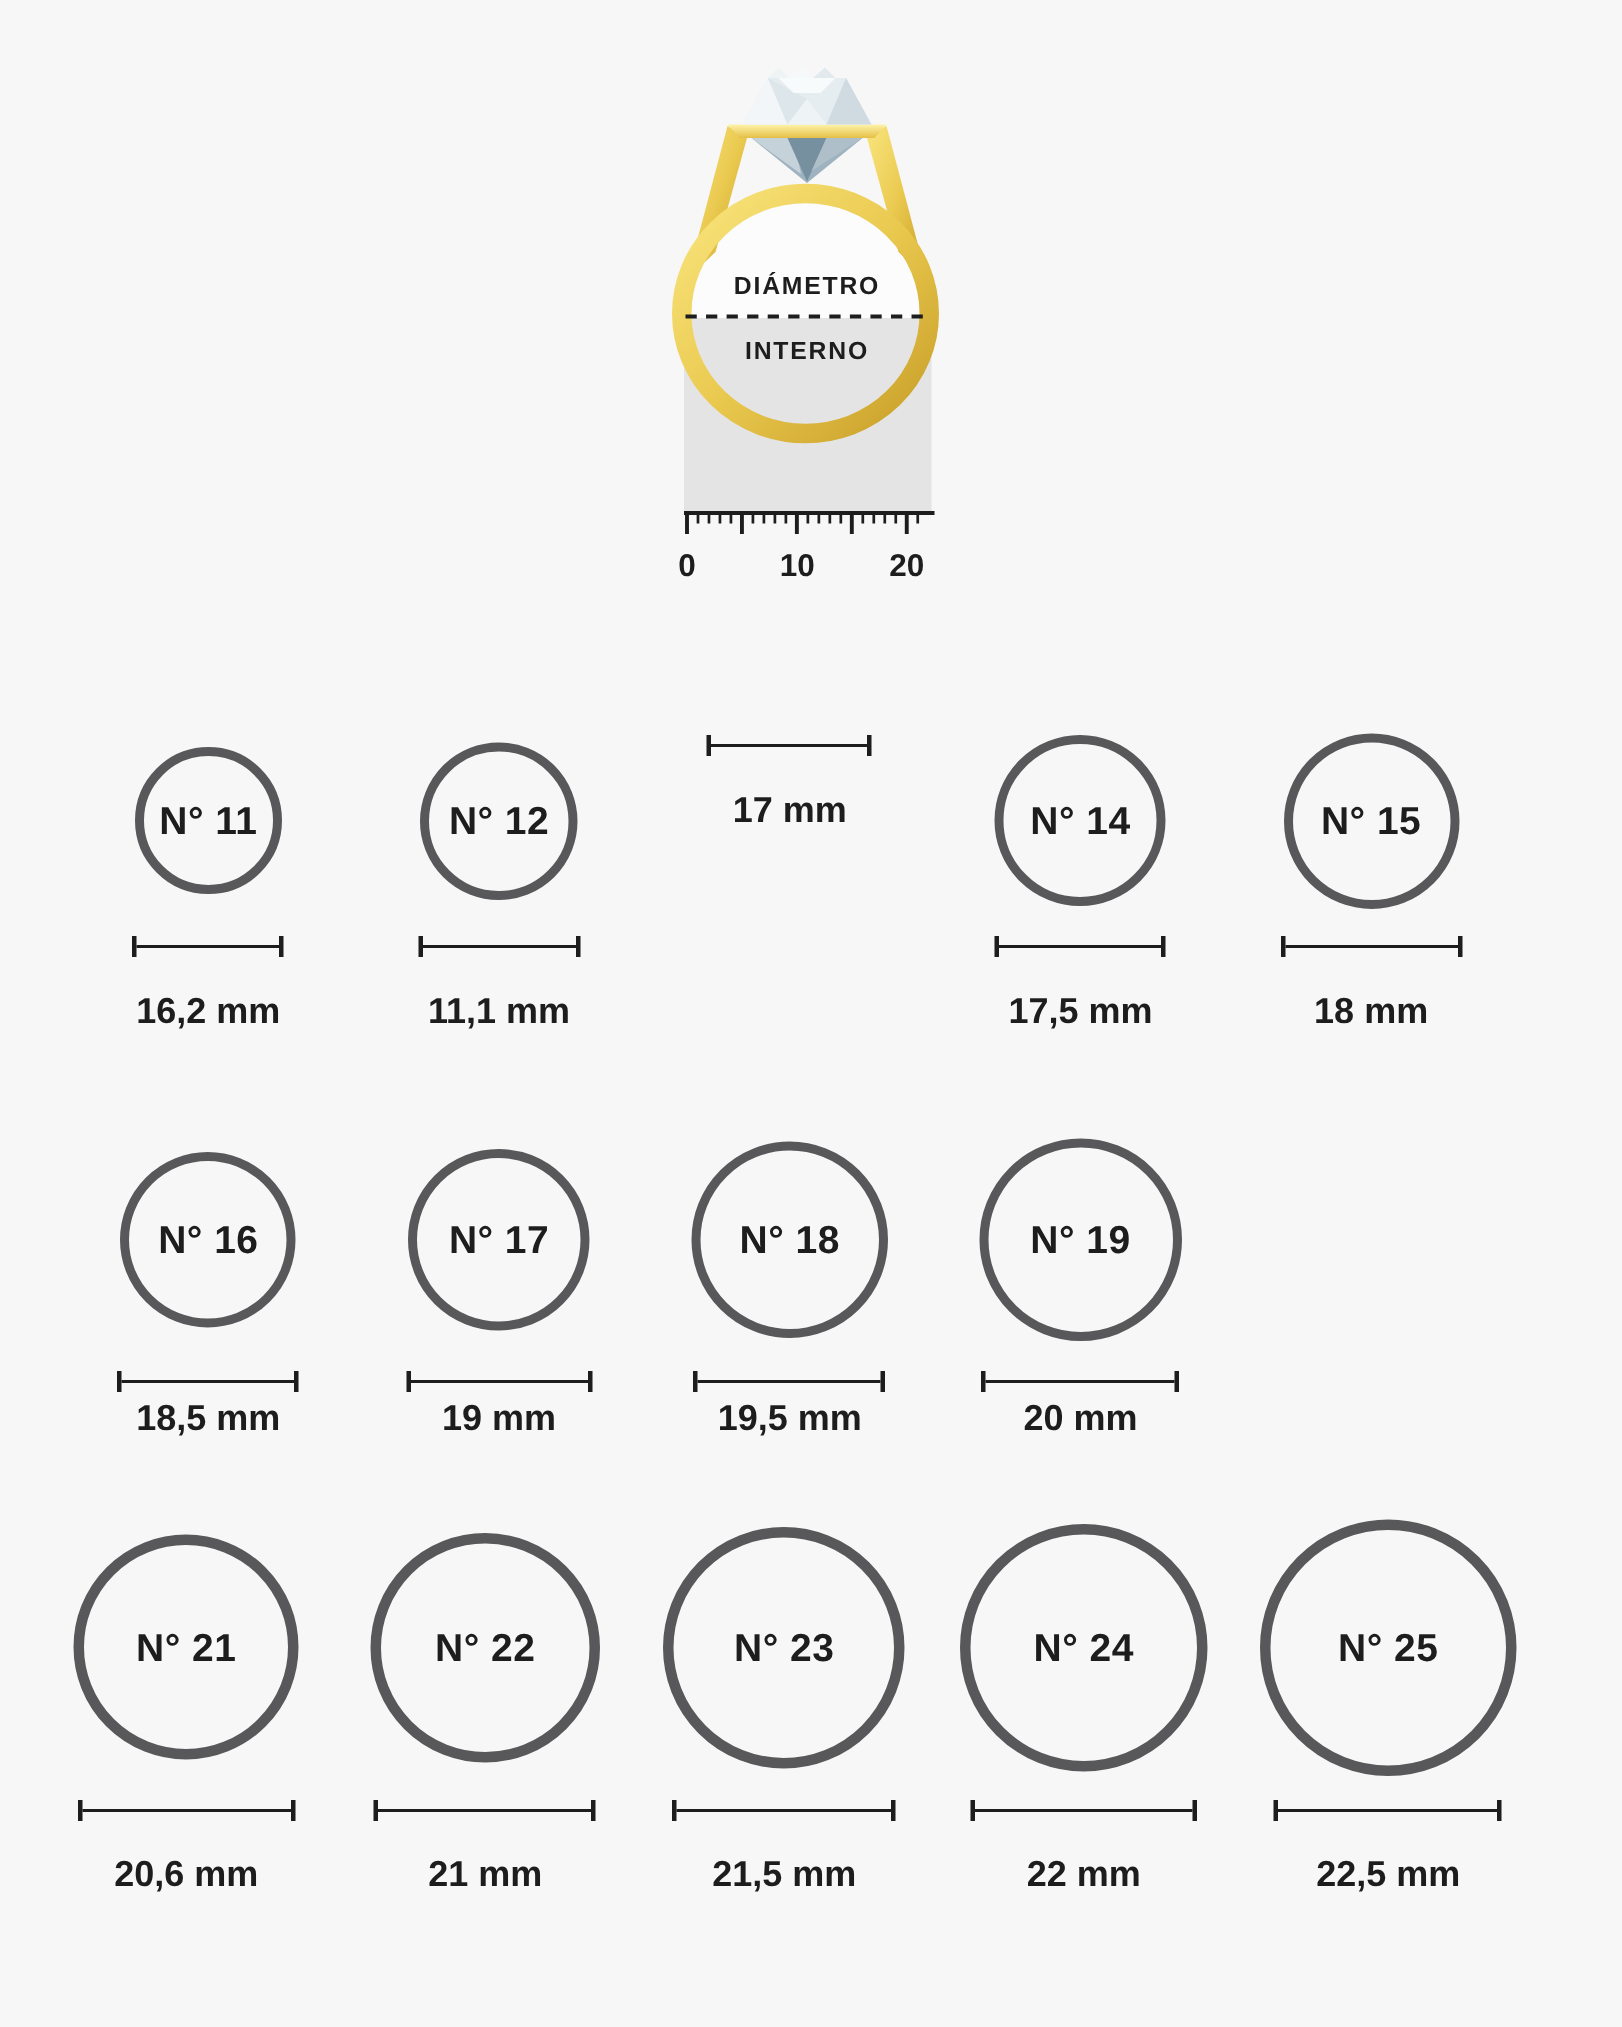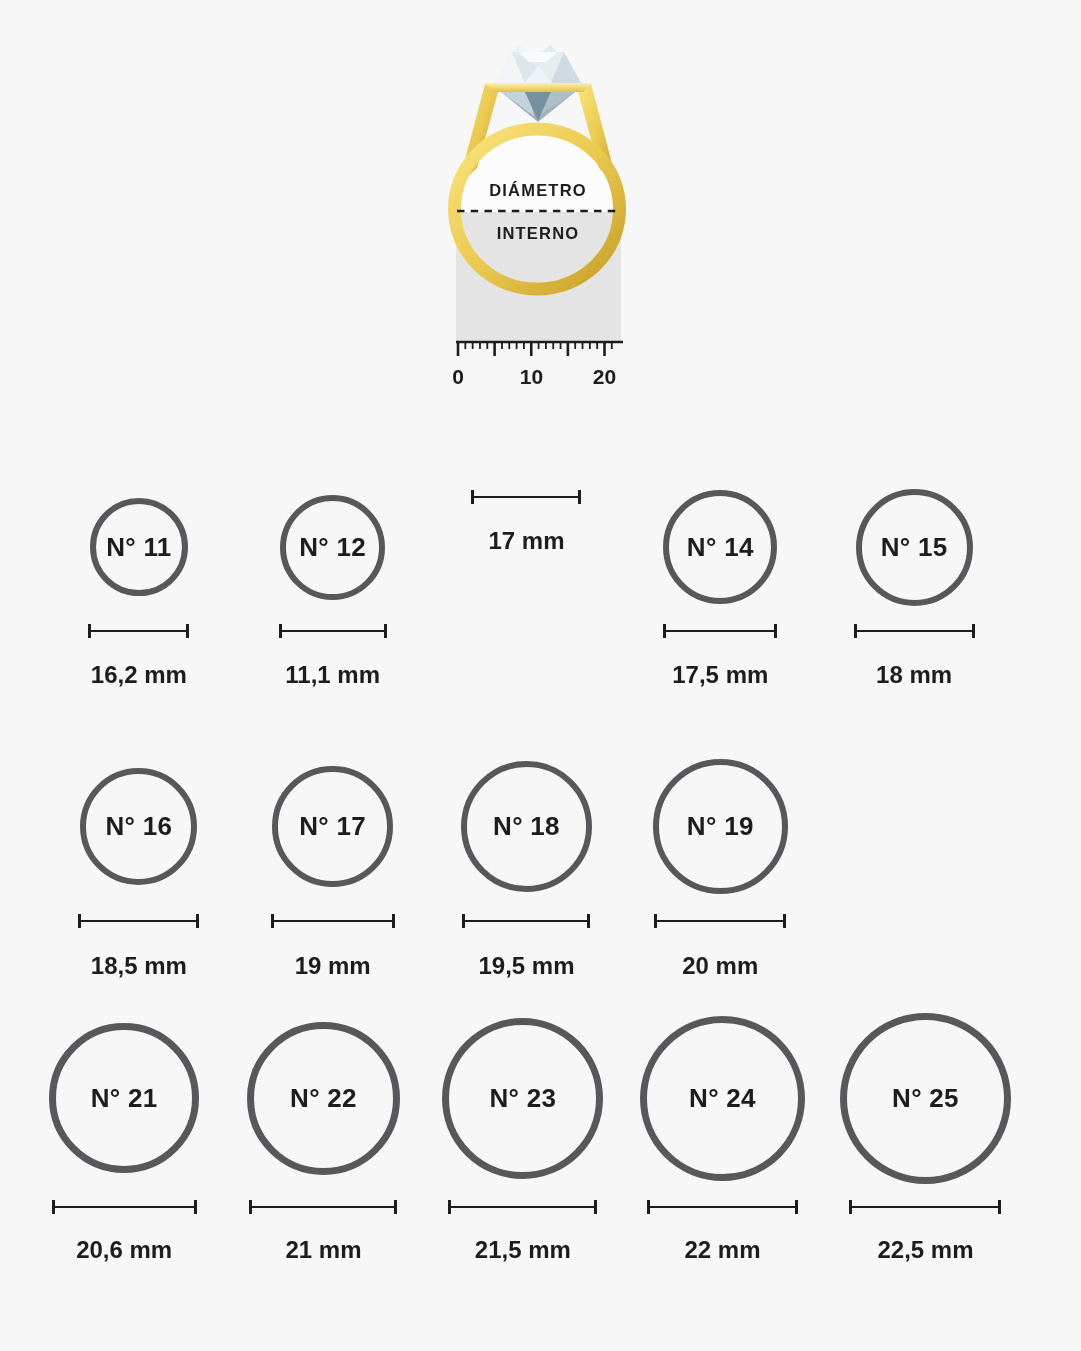--- a/index.html
+++ b/index.html
@@ -29,21 +29,21 @@
   .measure { height:14px; position:relative;
              border-left:3px solid #1d1d1d; border-right:3px solid #1d1d1d; }
   .measure::after { content:""; position:absolute; left:0; right:0; top:50%;
                     height:2.5px; margin-top:-1.25px; background:#1d1d1d; }
   .row-0 .measure { margin-top:10px; }
   .row-1 .measure { margin-top:7px; }
   .row-2 .measure { margin-top:10px; }
 
   .size-mm { font-weight:bold; font-size:24px; color:#1d1d1e; white-space:nowrap; }
   .row-0 .size-mm { margin-top:23px; }
-  .row-1 .size-mm { margin-top:24px; }
+  .row-1 .size-mm { margin-top:4px; }
   .row-2 .size-mm { margin-top:22px; }
 </style>
 </head>
 <body>
 
 <div class="page">
 
   <svg class="ring-svg" width="200" height="352" viewBox="0 0 200 352">
     <defs>
       <linearGradient id="gold" x1="0" y1="0" x2="1" y2="1">

